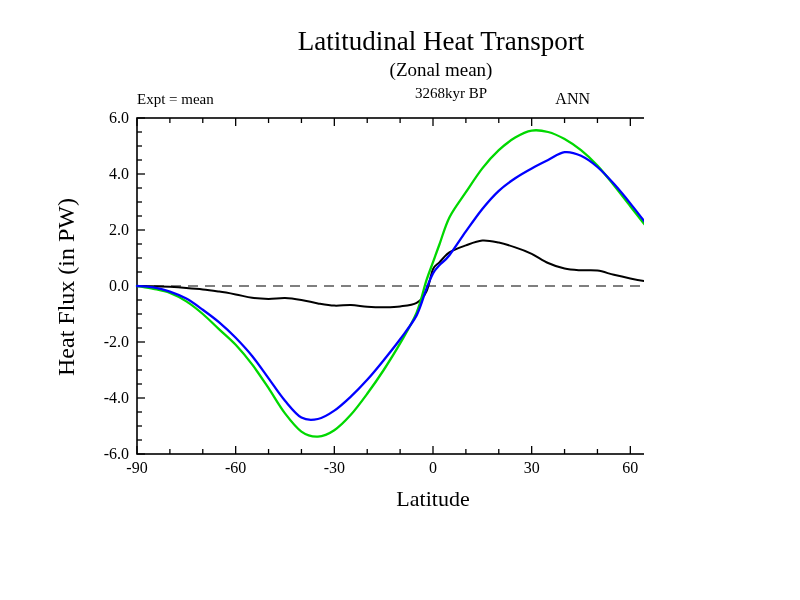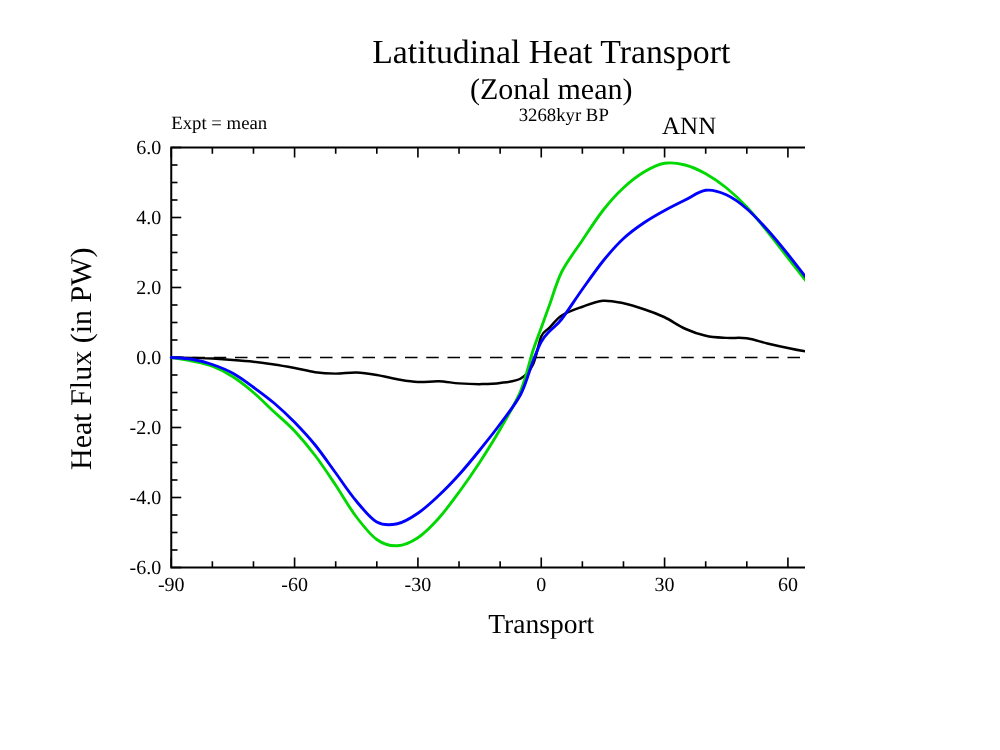--- a/index.html
+++ b/index.html
@@ -1,42 +1,42 @@
 <!DOCTYPE html>
 <html><head>
 <meta charset="utf-8">
 <style>
   html,body{margin:0;padding:0;background:#fff;}
   .stage{position:relative;width:644px;height:600px;background:#fff;overflow:hidden;
          font-family:"Liberation Serif", serif;color:#000;}
   .abs{position:absolute;white-space:nowrap;}
   .title{top:26px;left:441px;transform:translateX(-50%);font-size:27px;}
-  .subtitle{top:59px;left:441px;transform:translateX(-50%);font-size:24px;}
+  .subtitle{top:59px;left:441px;transform:translateX(-50%);font-size:19px;}
   .date-label{top:85px;left:451px;transform:translateX(-50%);font-size:15px;}
   .expt-label{top:91px;left:137px;font-size:15px;}
-  .season-label{top:90px;right:71px;font-size:20px;}
+  .season-label{top:90px;right:54px;font-size:16px;}
   .x-label{top:486px;left:433px;transform:translateX(-50%);font-size:22px;}
   .y-label{top:287px;left:66px;transform:translate(-50%,-50%) rotate(-90deg);font-size:24px;}
   svg.plot{position:absolute;left:0;top:0;}
   .legend{position:absolute;left:630px;top:487px;display:flex;flex-direction:column;}
   .legend-entry{display:flex;align-items:center;height:17px;margin-bottom:9px;}
   .legend-line{display:inline-block;width:46px;height:0;border-top:2px solid #000;}
   .legend-text{font-family:"Liberation Sans", sans-serif;font-size:10px;line-height:10px;color:#000;}
 </style>
 </head>
 <body>
 
 <div class="stage">
   <div class="abs title">Latitudinal Heat Transport</div>
   <div class="abs subtitle">(Zonal mean)</div>
   <div class="abs date-label">3268kyr BP</div>
   <div class="abs expt-label">Expt = mean</div>
   <div class="abs season-label">ANN</div>
   <div class="abs y-label">Heat Flux (in PW)</div>
-  <div class="abs x-label">Transport</div>
+  <div class="abs x-label">Latitude</div>
 
   <svg class="plot" id="plot" width="800" height="600" viewBox="0 0 800 600">
       <rect x="137" y="118" width="592" height="336" fill="none" stroke="#000000" stroke-width="1.6"></rect>
       <g>
         <line x1="137" y1="454" x2="137" y2="446" stroke="#000" stroke-width="1.3"></line>
         <line x1="137" y1="118" x2="137" y2="126" stroke="#000" stroke-width="1.3"></line>
         <line x1="169.88888888888889" y1="454" x2="169.88888888888889" y2="449" stroke="#000" stroke-width="1.3"></line>
         <line x1="169.88888888888889" y1="118" x2="169.88888888888889" y2="123" stroke="#000" stroke-width="1.3"></line>
         <line x1="202.77777777777777" y1="454" x2="202.77777777777777" y2="449" stroke="#000" stroke-width="1.3"></line>
         <line x1="202.77777777777777" y1="118" x2="202.77777777777777" y2="123" stroke="#000" stroke-width="1.3"></line>

